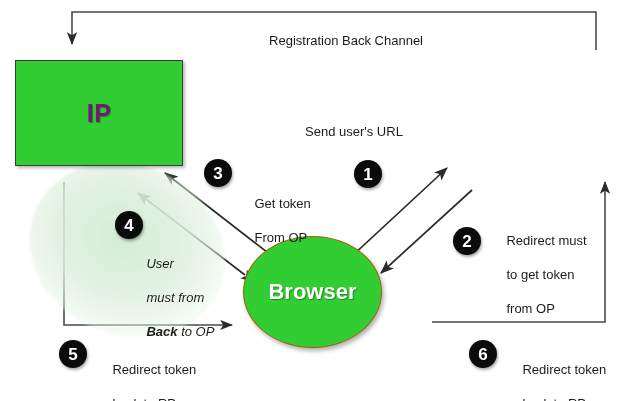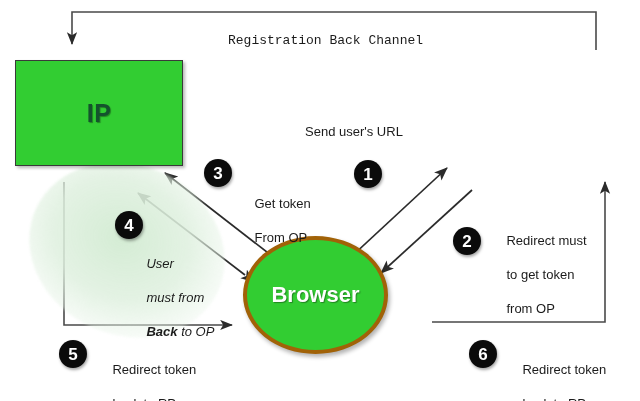--- a/index.html
+++ b/index.html
@@ -15,34 +15,34 @@
 
   
   .node-box{
     position:absolute;
     background:#32cd32;
     border:1px solid #3a3a3a;
     box-shadow:2px 2px 3px rgba(0,0,0,.28);
     display:flex;align-items:center;justify-content:center;
   }
   .node-box .node-label{
-    color:#14532d;
+    color:#701a75;
     font-weight:bold;
     font-size:25px;
     letter-spacing:.5px;
     text-shadow:1px 1px 1px rgba(0,0,0,.35);
     text-align:center;
   }
   #ip-box{left:15px;top:60px;width:166px;height:104px;}
   #rp-box{left:465px;top:60px;width:166px;height:104px;}
 
   .node-circle{
     position:absolute;
     background:#32cd32;
-    border:4px solid #a16207;
+    border:1px solid #a16207;
     border-radius:50%;
     box-shadow:2px 3px 4px rgba(0,0,0,.30);
     display:flex;align-items:center;justify-content:center;
   }
   #browser-circle{left:243px;top:236px;width:137px;height:110px;}
   #browser-circle .node-label{
     color:#ffffff;font-weight:bold;font-size:22px;
     text-shadow:1px 1px 1px rgba(0,0,0,.35);
   }
 
@@ -70,21 +70,21 @@
 
   
   .caption{
     position:absolute;
     color:#1b1b1b;
     font-size:13px;
     line-height:17px;
     white-space:pre;
   }
   .caption b{font-weight:bold;}
-  .caption.center{text-align:left;font-family:Liberation Mono, monospace;}
+  .caption.center{text-align:right;}
 </style>
 </head>
 <body>
 
 <div id="stage">
 
   <svg id="wires" viewBox="0 0 640 401" width="640" height="401" aria-hidden="true">
     <defs>
       <marker id="ah" markerWidth="9" markerHeight="9" refX="7.4" refY="3.2" orient="auto" markerUnits="strokeWidth">
         <path d="M0,0 L8,3.2 L0,6.4 L1.9,3.2 z" fill="#2b2b2b"></path>

